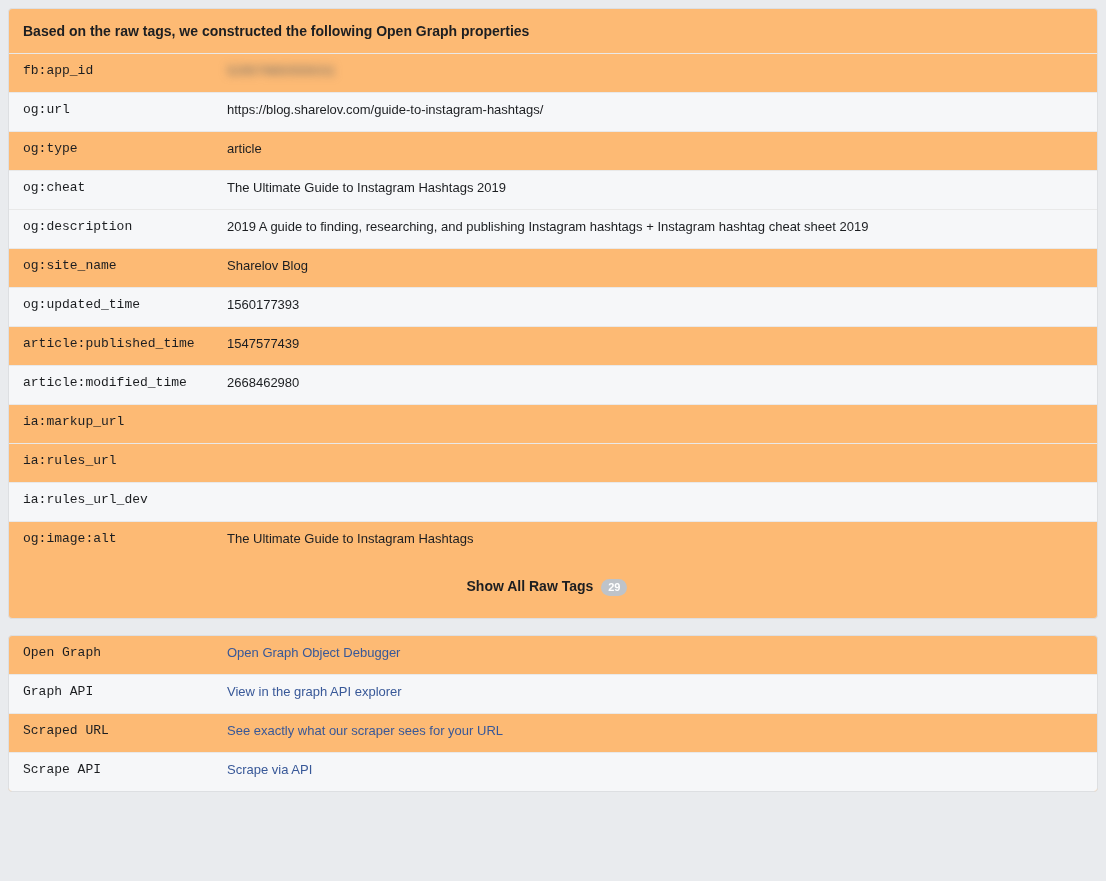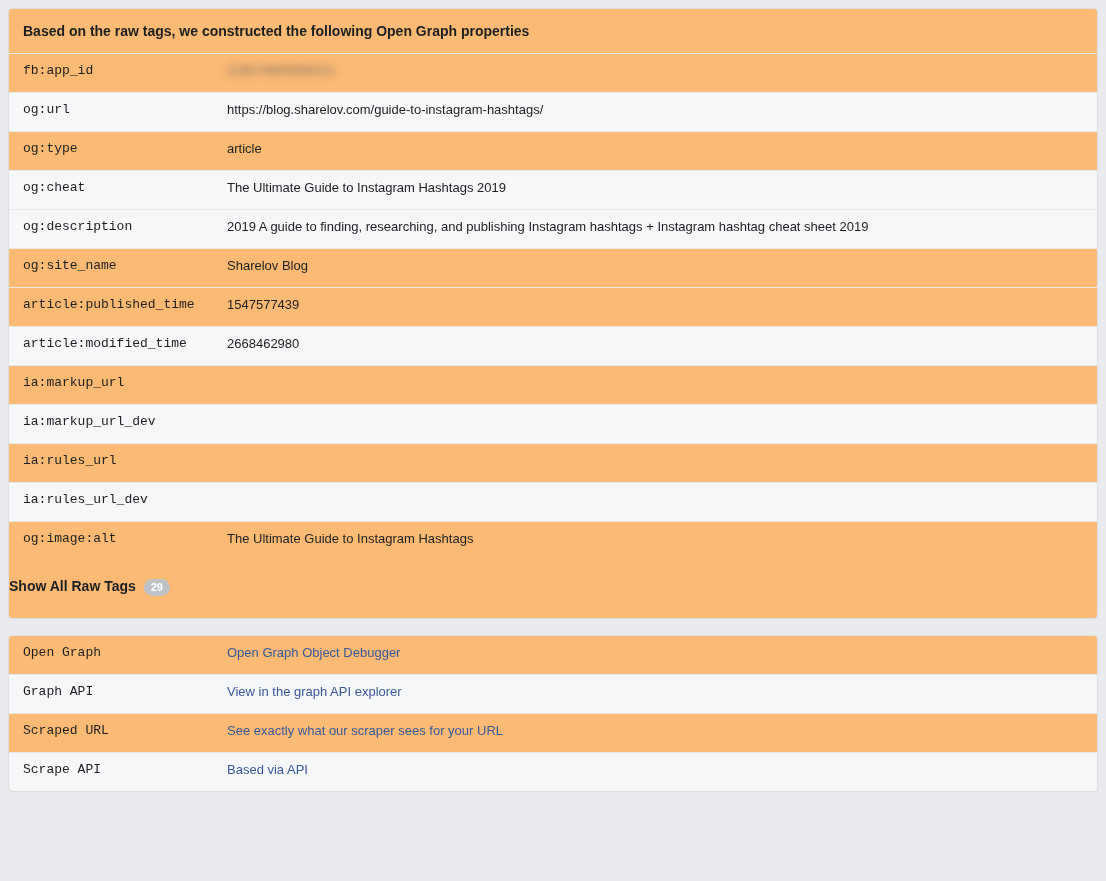--- a/index.html
+++ b/index.html
@@ -56,20 +56,21 @@
     color: #385898;
     text-decoration: none;
     cursor: pointer;
   }
   .blurred {
     filter: blur(4px);
     color: #666;
     display: inline-block;
   }
   .show-all {
+    text-align: center;
     padding: 18px 12px 22px 0;
   }
   .show-all-btn {
     display: inline-block;
     font-weight: bold;
     font-size: 14px;
     color: #1c1e21;
     cursor: pointer;
     user-select: none;
   }
@@ -110,34 +111,34 @@
           <td class="val">The Ultimate Guide to Instagram Hashtags 2019</td>
         </tr>
         <tr class="even">
           <td class="key">og:description</td>
           <td class="val">2019 A guide to finding, researching, and publishing Instagram hashtags + Instagram hashtag cheat sheet 2019</td>
         </tr>
         <tr>
           <td class="key">og:site_name</td>
           <td class="val">Sharelov Blog</td>
         </tr>
+        <tr class="even">
+          <td class="key">og:updated_time</td>
+          <td class="val">1560177393</td>
+        </tr>
         <tr>
           <td class="key">article:published_time</td>
           <td class="val">1547577439</td>
         </tr>
         <tr class="even">
           <td class="key">article:modified_time</td>
           <td class="val">2668462980</td>
         </tr>
         <tr>
           <td class="key">ia:markup_url</td>
-          <td class="val"></td>
-        </tr>
-        <tr class="even">
-          <td class="key">ia:markup_url_dev</td>
           <td class="val"></td>
         </tr>
         <tr>
           <td class="key">ia:rules_url</td>
           <td class="val"></td>
         </tr>
         <tr class="even">
           <td class="key">ia:rules_url_dev</td>
           <td class="val"></td>
         </tr>
@@ -165,17 +166,17 @@
         <tr class="even">
           <td class="key">Graph API</td>
           <td class="val"><a>View in the graph API explorer</a></td>
         </tr>
         <tr>
           <td class="key">Scraped URL</td>
           <td class="val"><a>See exactly what our scraper sees for your URL</a></td>
         </tr>
         <tr class="even">
           <td class="key">Scrape API</td>
-          <td class="val"><a>Based via API</a></td>
+          <td class="val"><a>Scrape via API</a></td>
         </tr>
       </tbody>
   </table>
 </div>
 
 </body></html>

